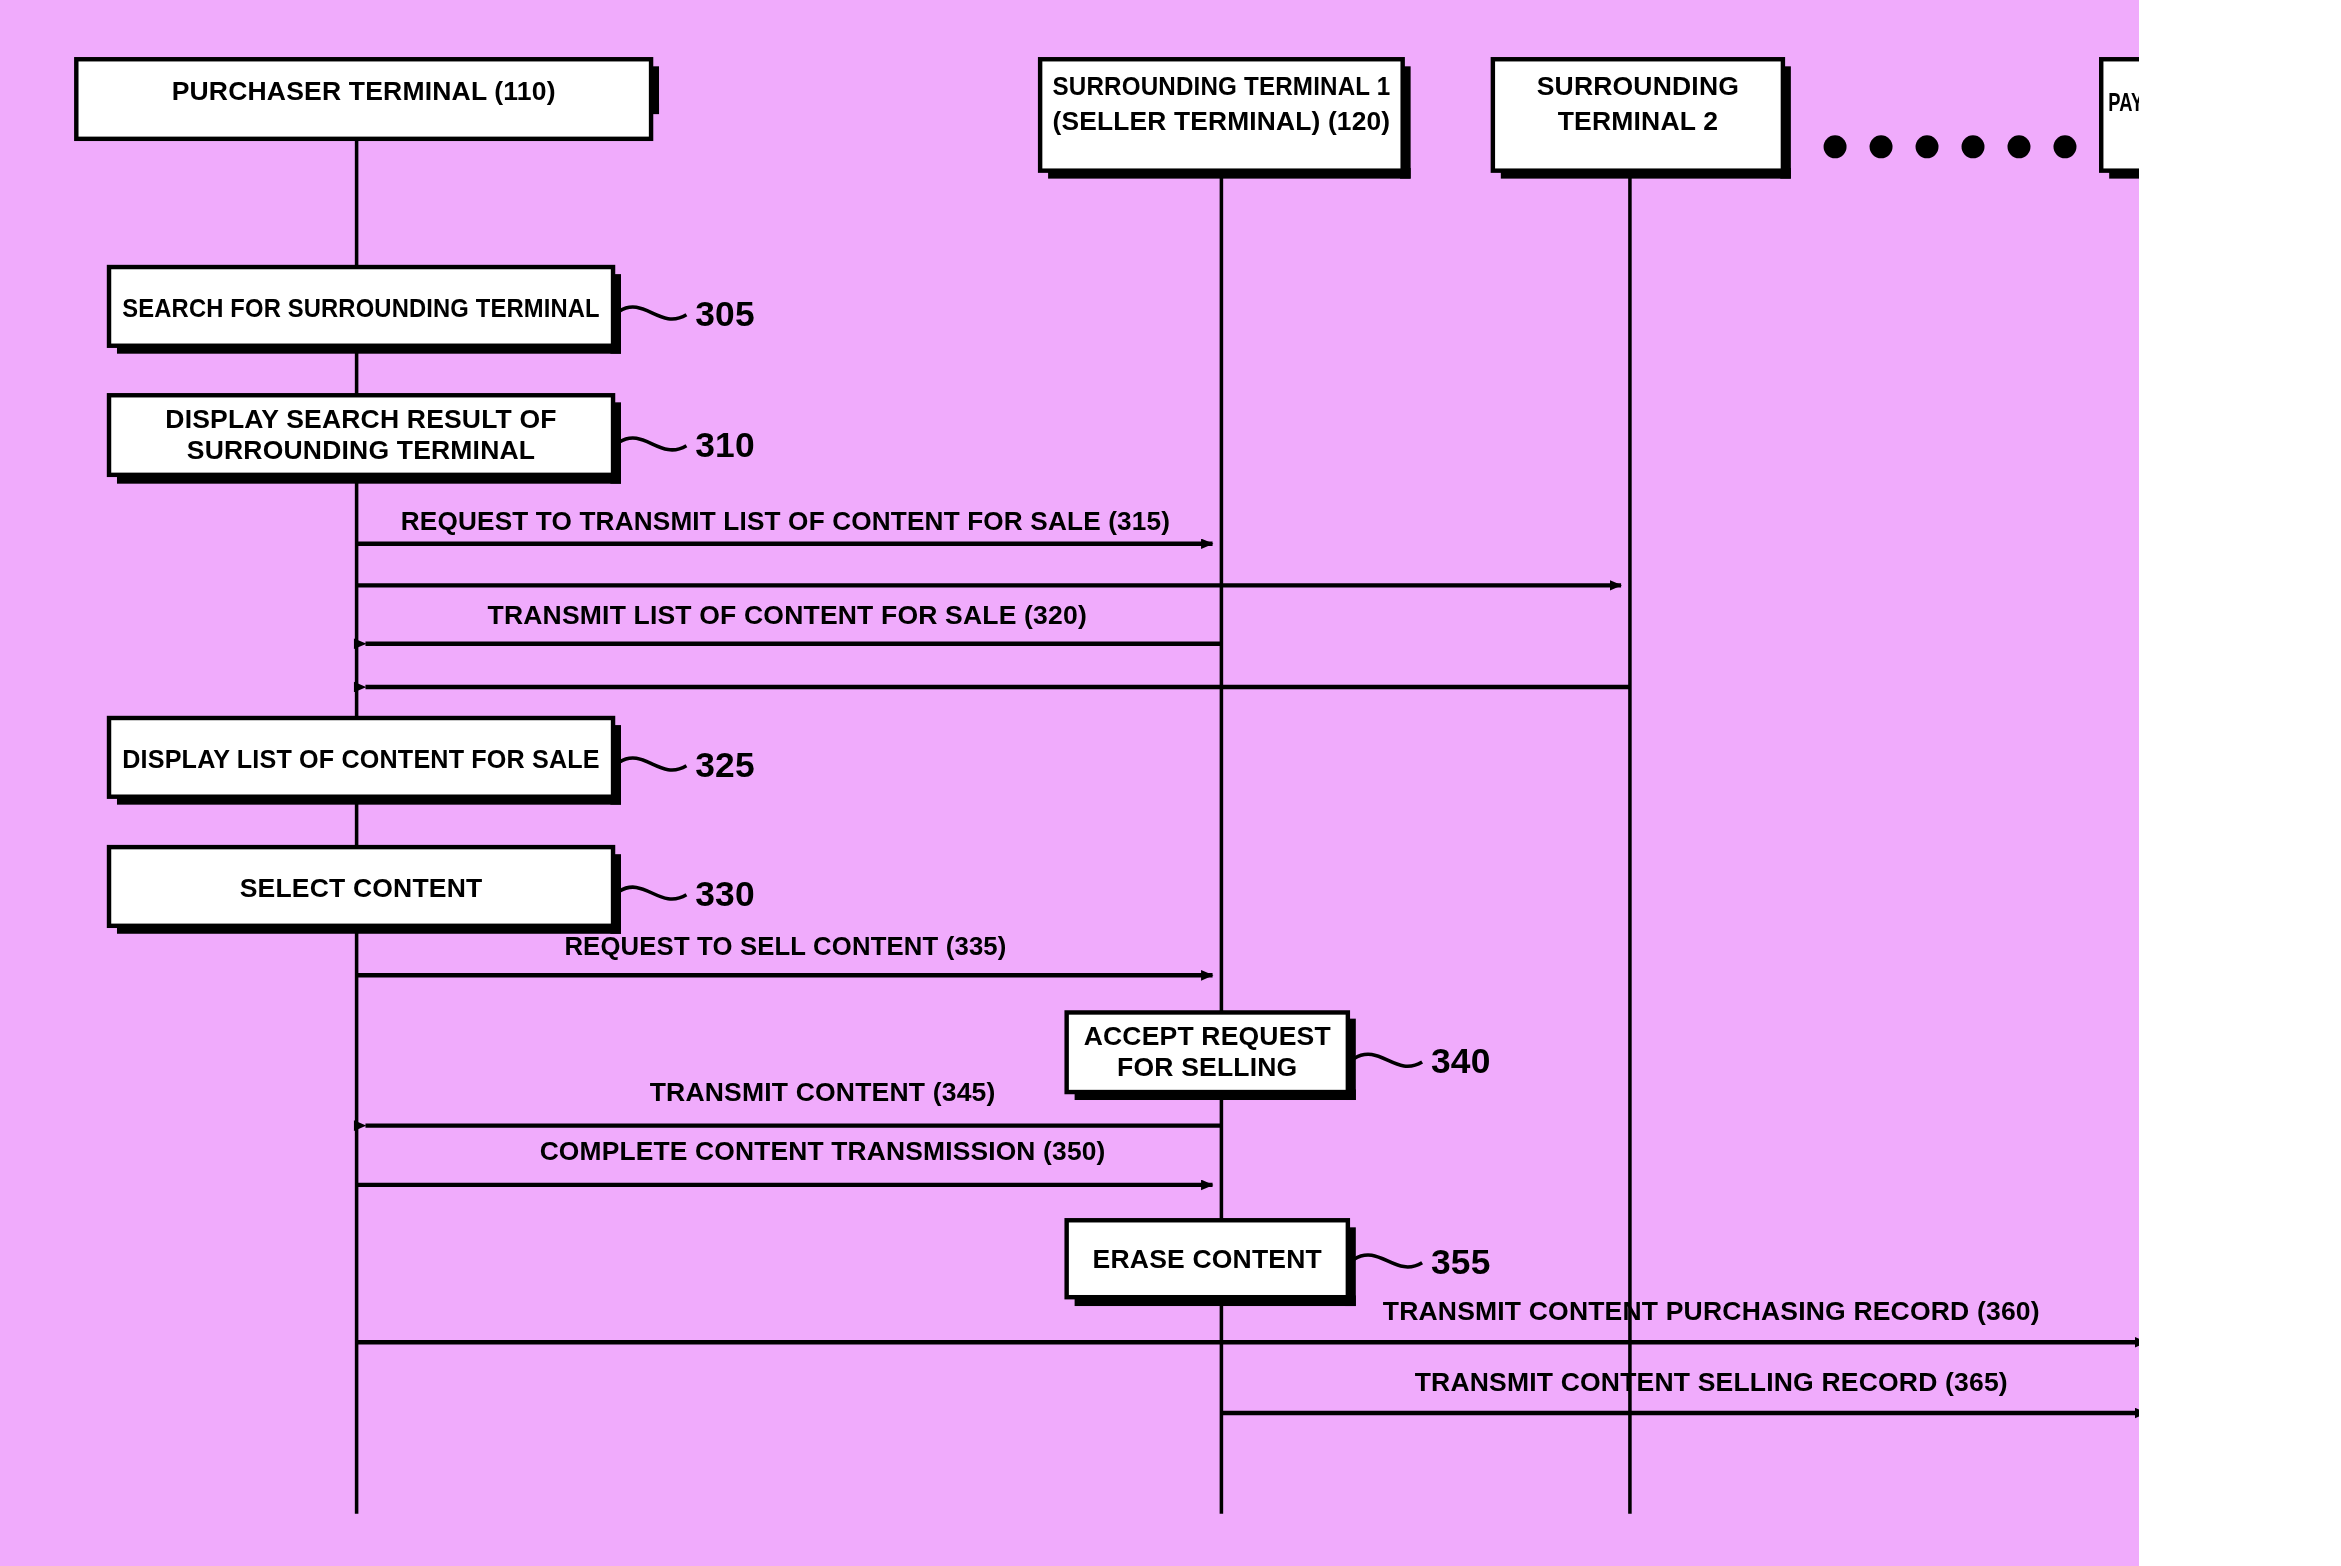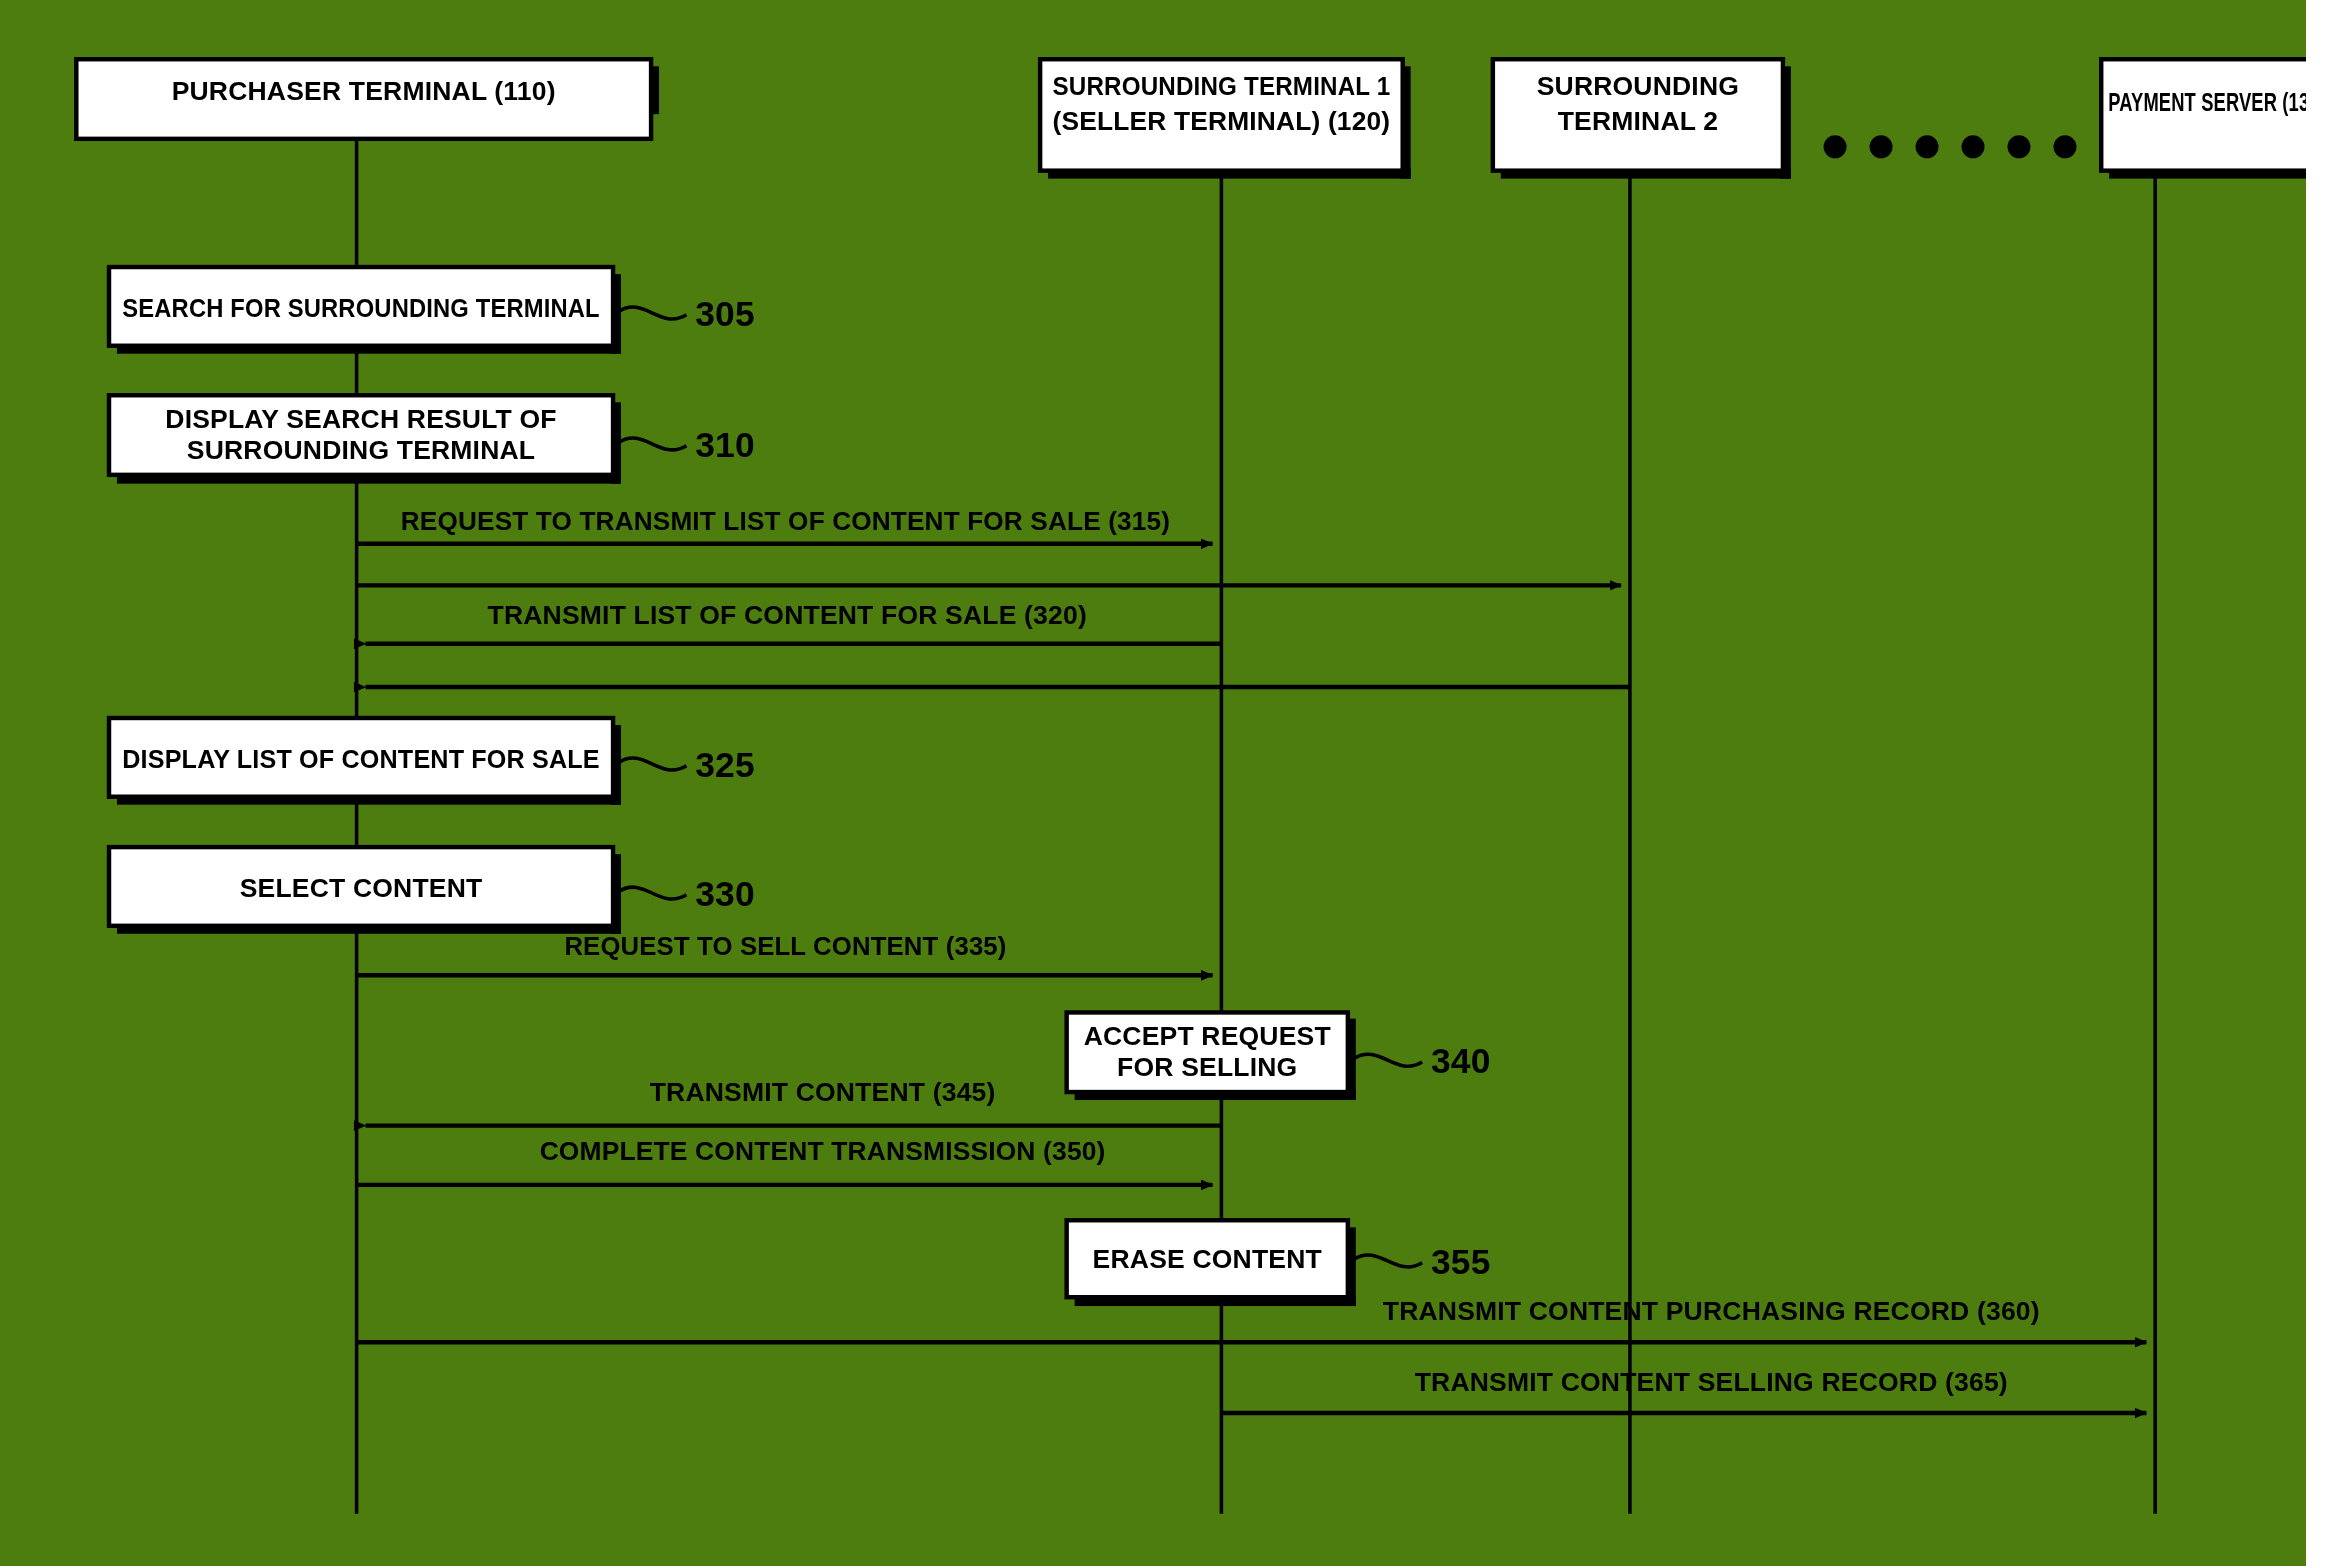--- a/index.html
+++ b/index.html
@@ -7,23 +7,23 @@
     margin: 0;
     padding: 0;
     background: #ffffff;
   }
   body {
     font-family: "Liberation Sans", "DejaVu Sans", sans-serif;
     color: #000000;
   }
   #stage {
     position: relative;
-    width: 2306px;
+    width: 2139px;
     height: 1566px;
-    background: #4d7c0f;
+    background: #f0abfc;
     overflow: hidden;
   }
   svg.layer {
     position: absolute;
     left: 0;
     top: 0;
     width: 2342px;
     height: 1566px;
     display: block;
   }

